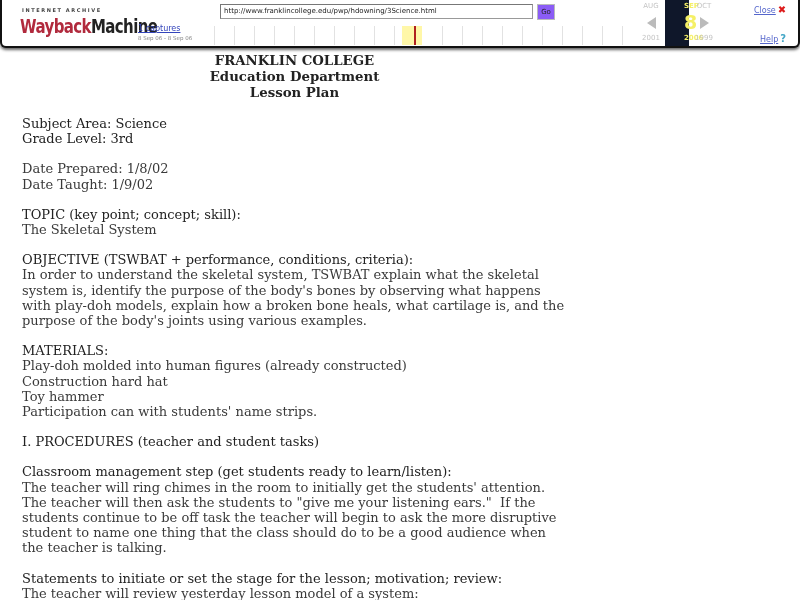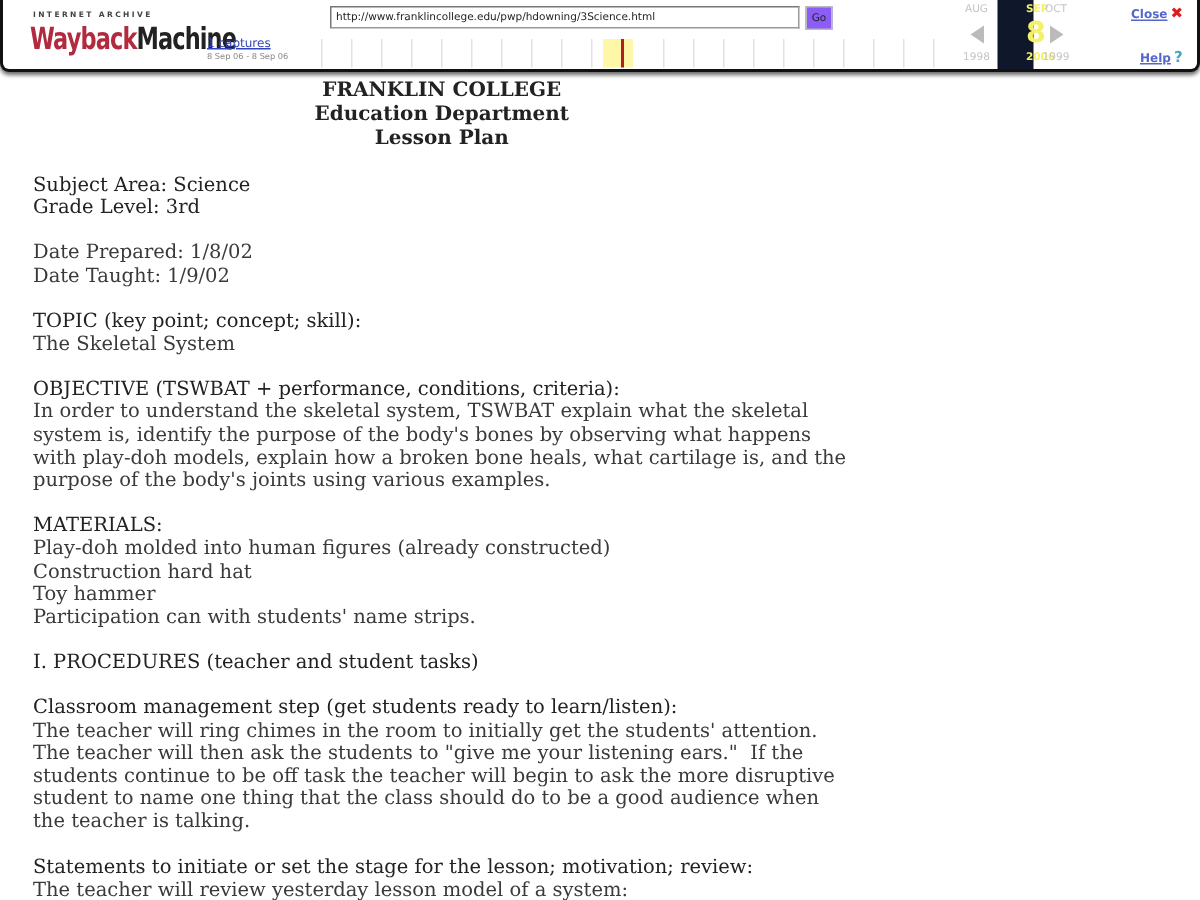--- a/index.html
+++ b/index.html
@@ -81,21 +81,21 @@
       border-bottom: 6px solid transparent; border-right: 9px solid #bbbbbb; vertical-align: middle;
     }
     .wm-arrow-right {
       display: inline-block; width: 0; height: 0; border-top: 6px solid transparent;
       border-bottom: 6px solid transparent; border-left: 9px solid #bbbbbb; vertical-align: middle;
     }
 
     .wm-close {
       position: absolute; left: 752px; top: 4px; font-size: 8px; white-space: nowrap;
     }
-    .wm-close .lnk, .wm-help .lnk { color: #5566cc; text-decoration: underline; font-weight: bold; }
+    .wm-close .lnk, .wm-help .lnk { color: #5566cc; text-decoration: underline; }
     .wm-close .x { color: #dd1c1c; font-weight: bold; font-size: 10px; margin-left: 2px; }
     .wm-help {
       position: absolute; left: 758px; top: 33px; font-size: 8px; white-space: nowrap;
     }
     .wm-help .q { color: #44a7c7; font-weight: bold; font-size: 10px; margin-left: 2px; }
 
     
     #doc {
       position: absolute; left: 22px; top: 53px; width: 545px;
       font-size: 13px; line-height: 15.2px; color: #3a3a3a;
@@ -143,21 +143,21 @@
     <div class="tick" style="left:328px"></div>
     <div class="tick" style="left:348px"></div>
     <div class="tick" style="left:368px"></div>
     <div class="tick" style="left:388px"></div>
     <div class="tick" style="left:408px"></div>
   </div>
 
   <div class="wm-cal prev">
     <span class="mon">AUG</span>
     <span class="mid"><span class="wm-arrow-left"></span></span>
-    <span class="yr">1998</span>
+    <span class="yr">2001</span>
   </div>
   <div class="wm-cal cur">
     <span class="mon">SEP</span>
     <span class="mid">8</span>
     <span class="yr">2006</span>
   </div>
   <div class="wm-cal next">
     <span class="mon">OCT</span>
     <span class="mid"><span class="wm-arrow-right"></span></span>
     <span class="yr">1999</span>

